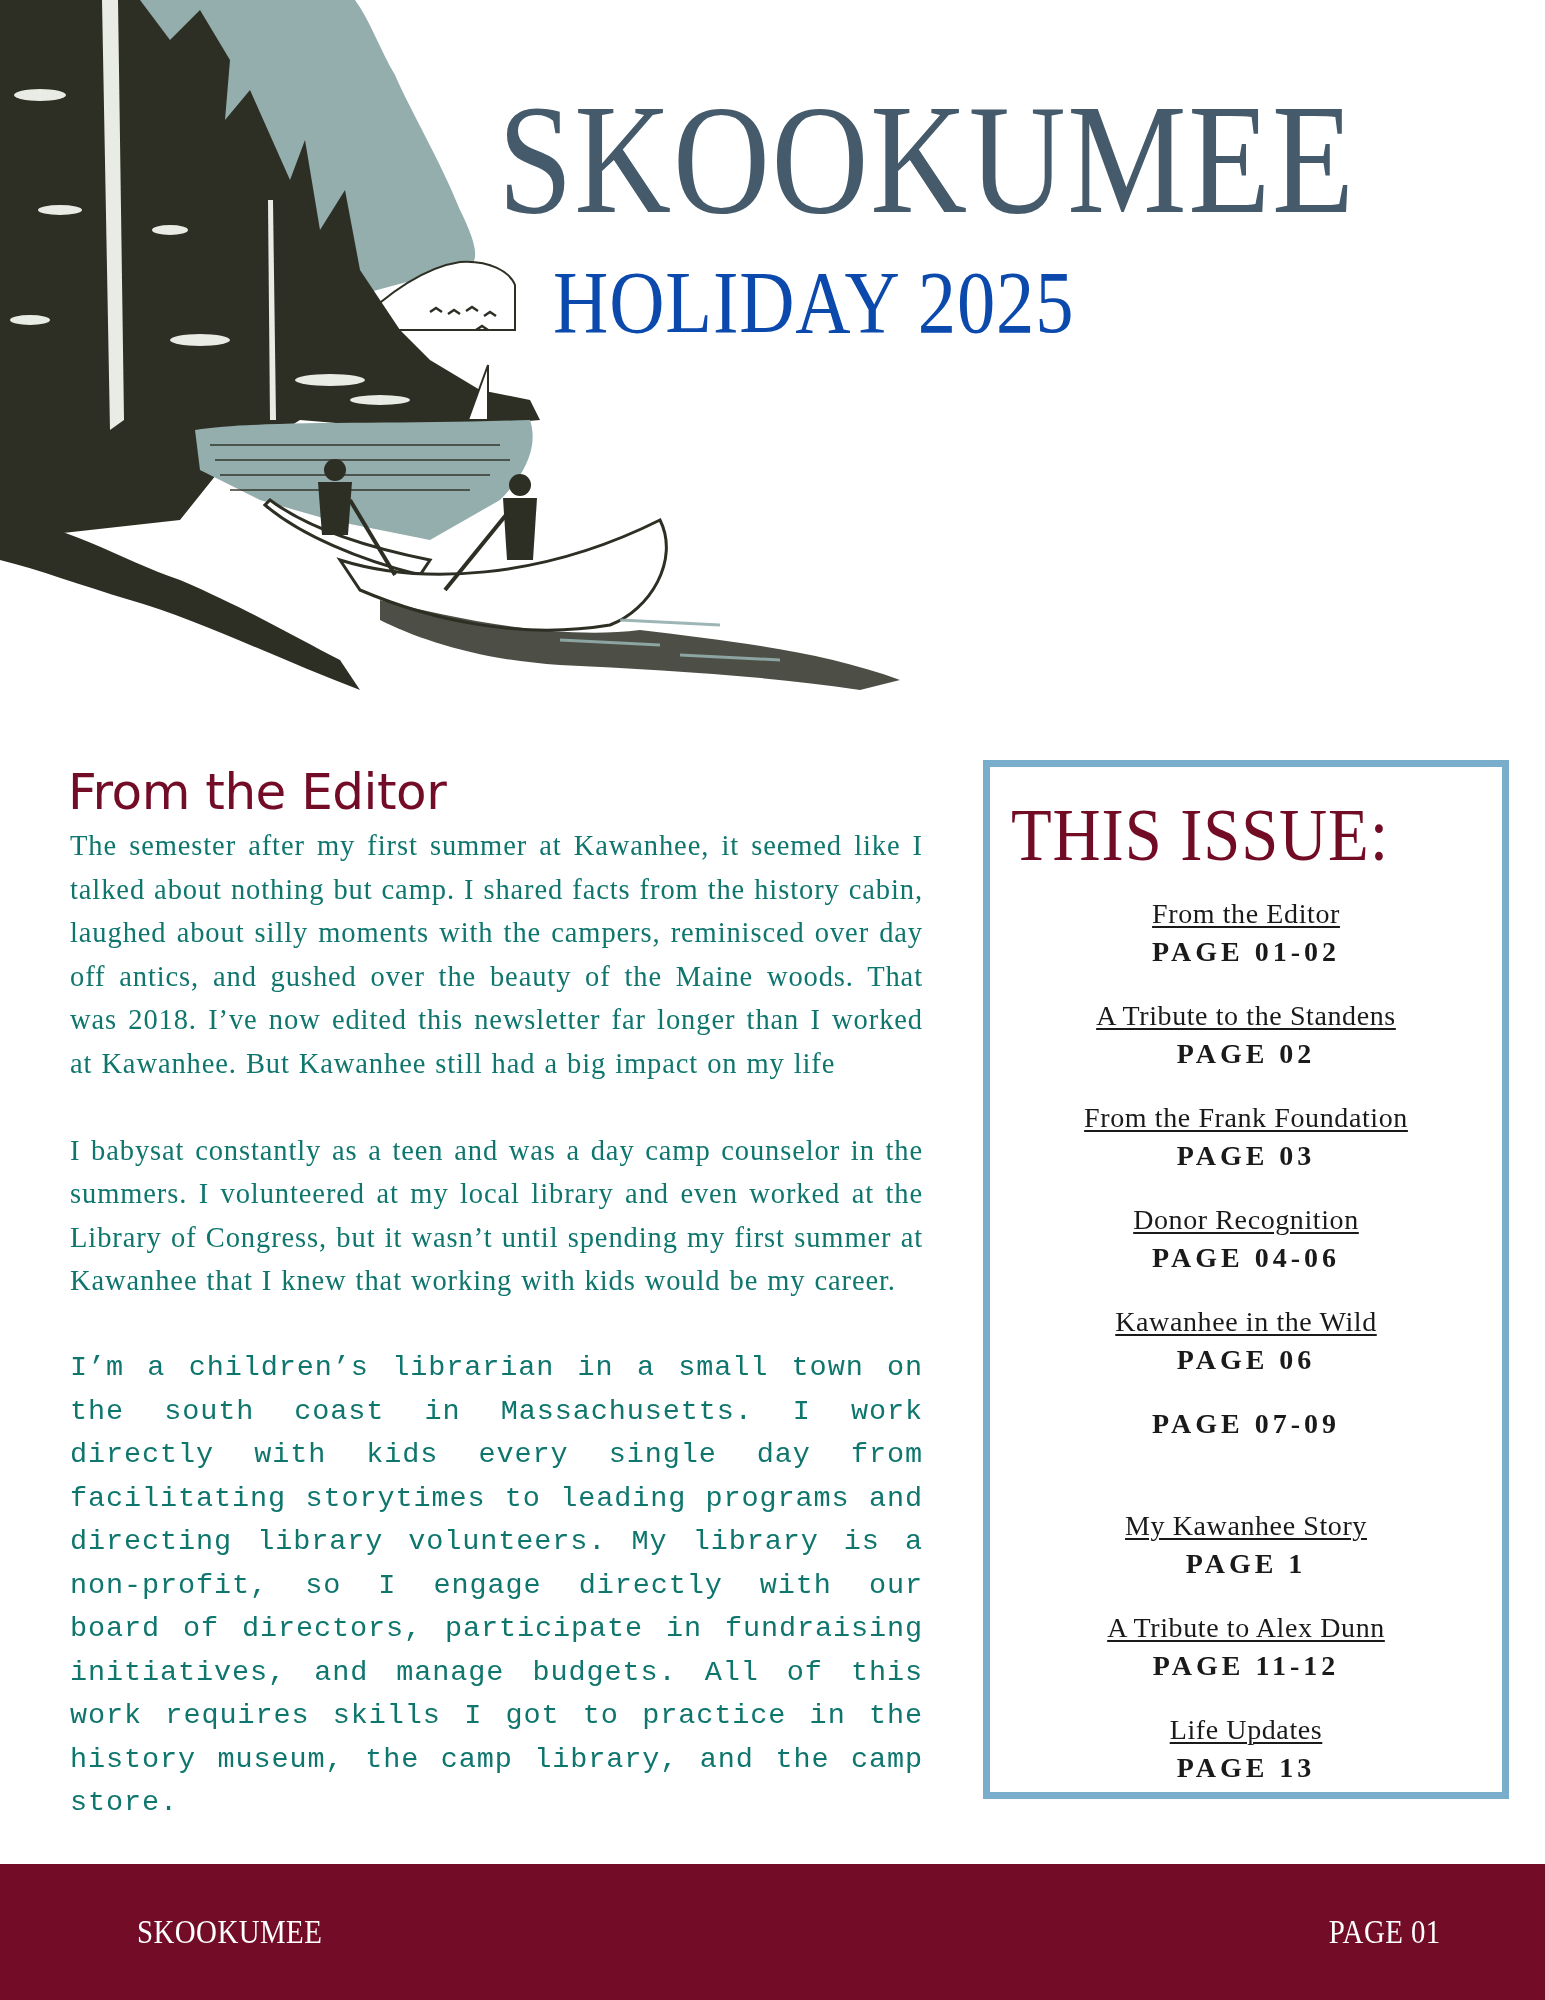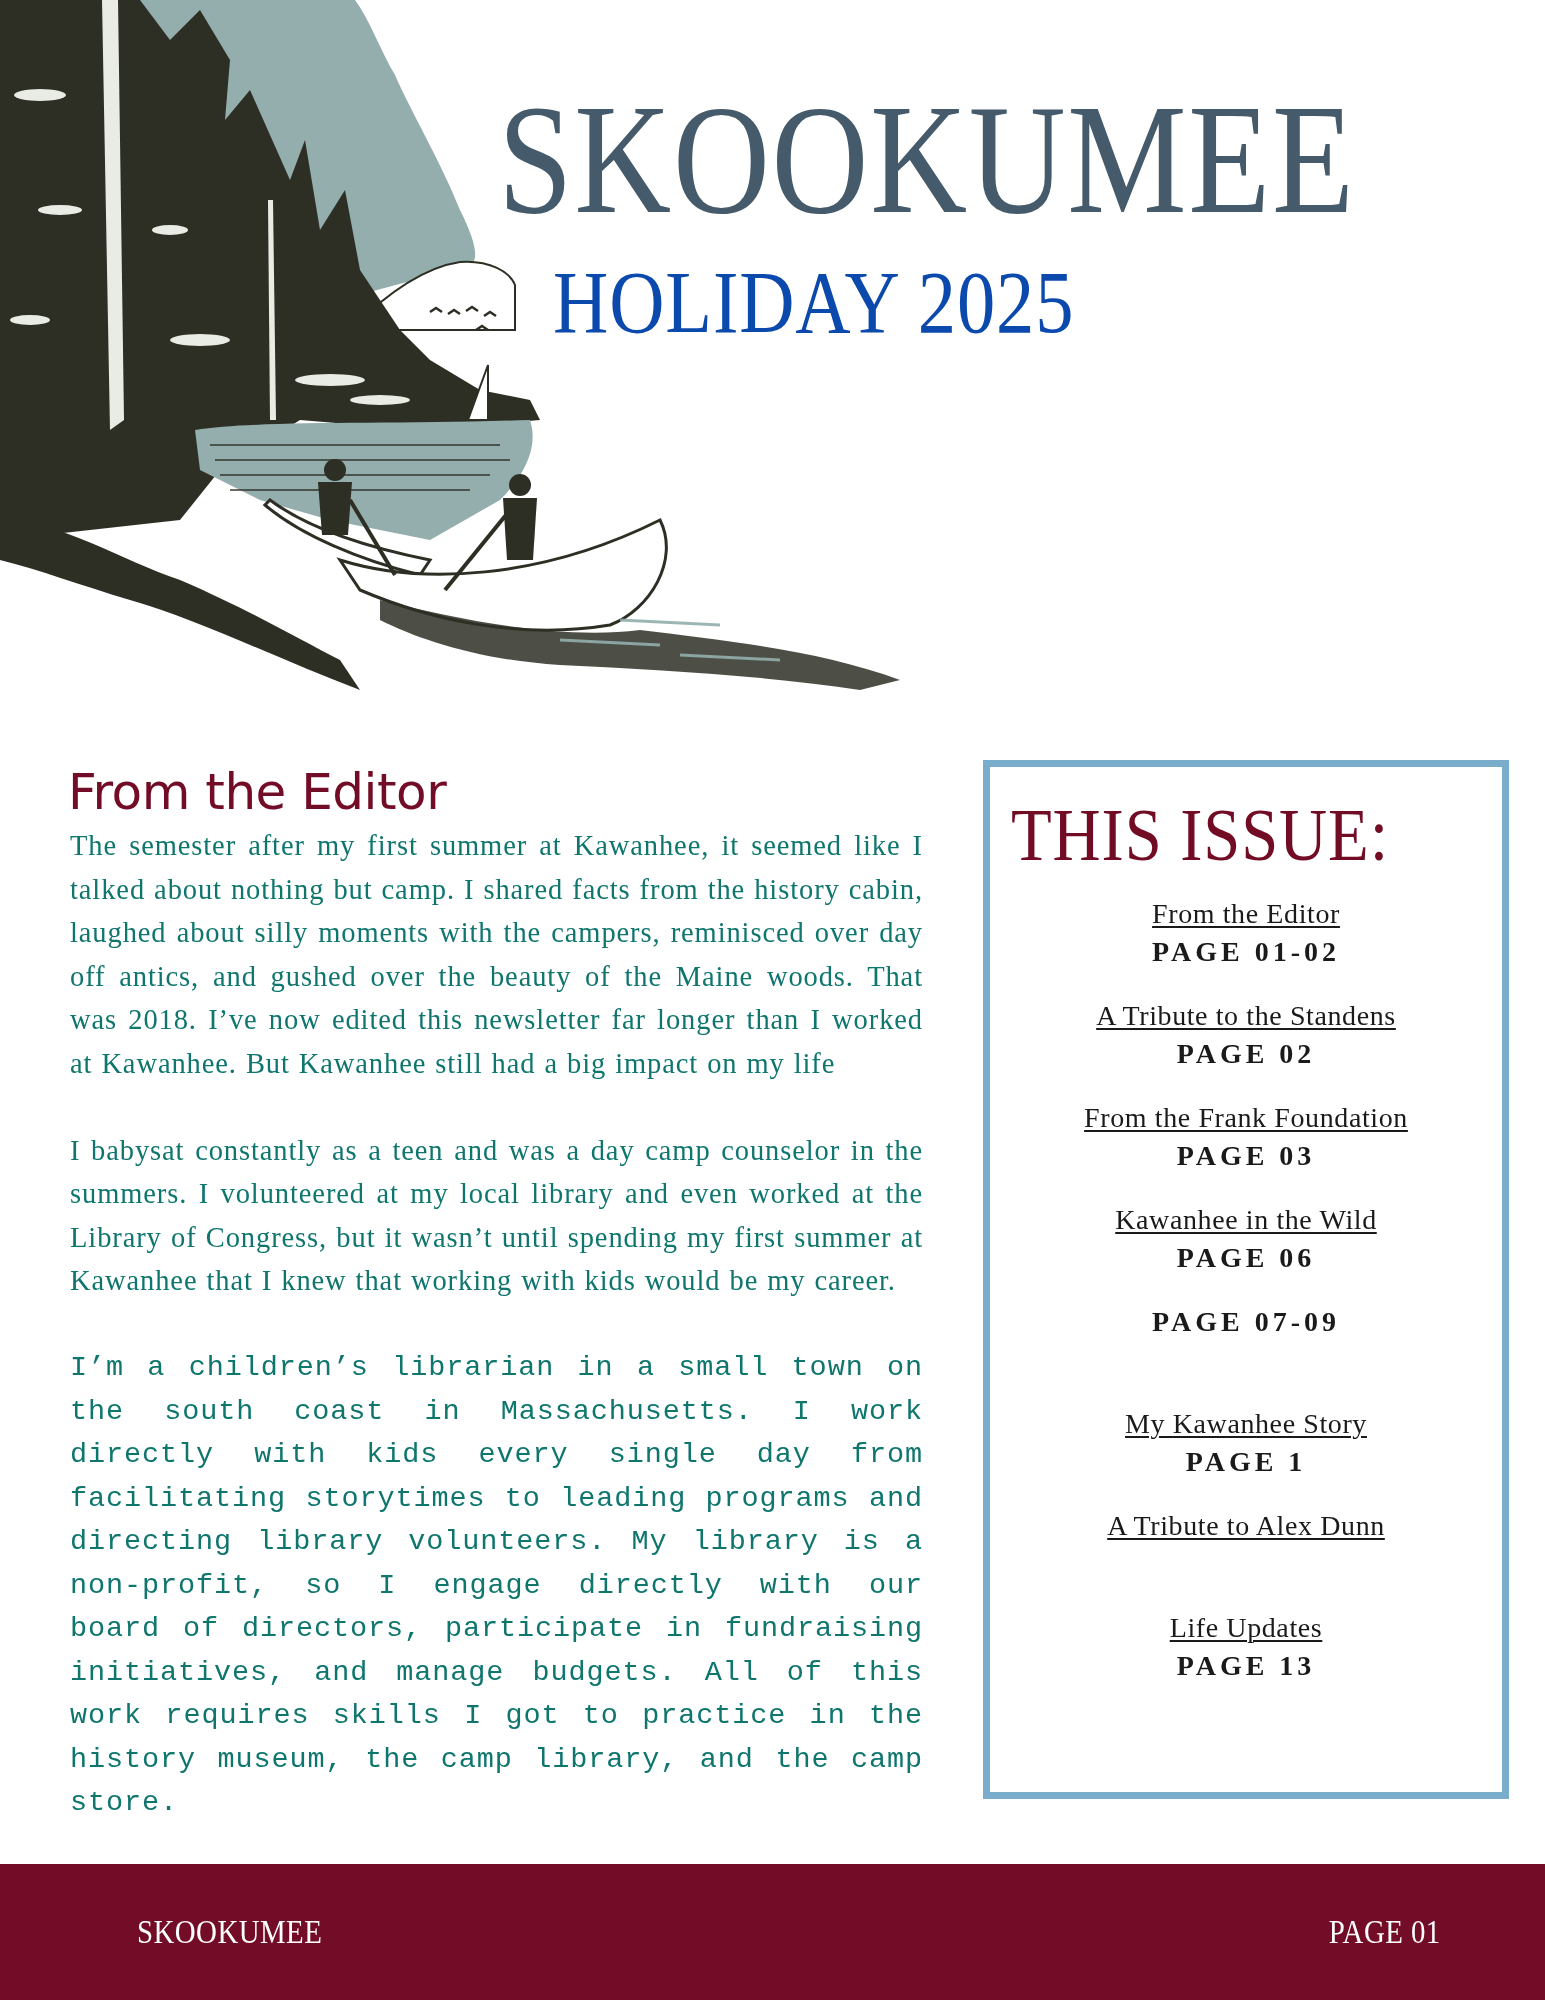--- a/index.html
+++ b/index.html
@@ -158,32 +158,37 @@
     </li>
     <li class="toc-item">
       <a class="toc-link">A Tribute to the Standens</a>
       <span class="toc-page">PAGE 02</span>
     </li>
     <li class="toc-item">
       <a class="toc-link">From the Frank Foundation</a>
       <span class="toc-page">PAGE 03</span>
     </li>
     <li class="toc-item">
+      <a class="toc-link">Donor Recognition</a>
+      <span class="toc-page">PAGE 04-06</span>
+    </li>
+    <li class="toc-item">
       <a class="toc-link">Kawanhee in the Wild</a>
       <span class="toc-page">PAGE 06</span>
     </li>
     <li class="toc-item">
       <span class="toc-page">PAGE 07-09</span>
     </li>
     <li class="toc-item">
       <a class="toc-link">My Kawanhee Story</a>
       <span class="toc-page">PAGE 1</span>
     </li>
     <li class="toc-item">
       <a class="toc-link">A Tribute to Alex Dunn</a>
+      <span class="toc-page">PAGE 11-12</span>
     </li>
     <li class="toc-item">
       <a class="toc-link">Life Updates</a>
       <span class="toc-page">PAGE 13</span>
     </li>
   </ul>
 </aside>
 
 <footer class="footer">
   <span class="footer-left">SKOOKUMEE</span>

